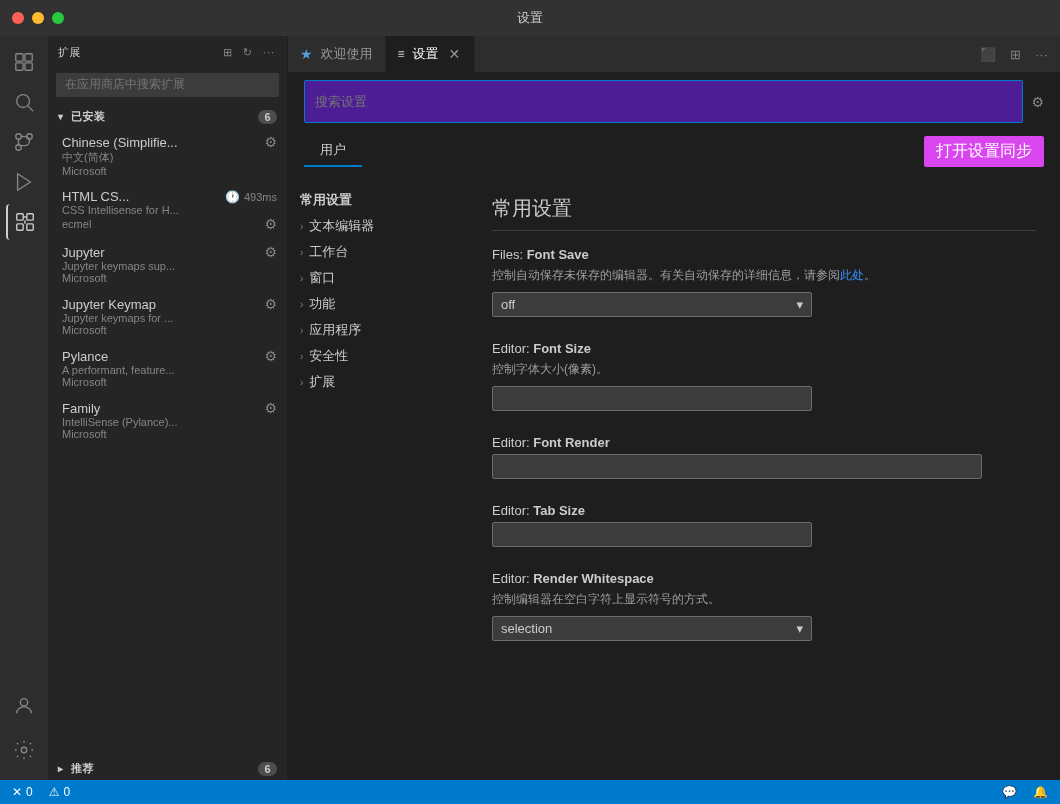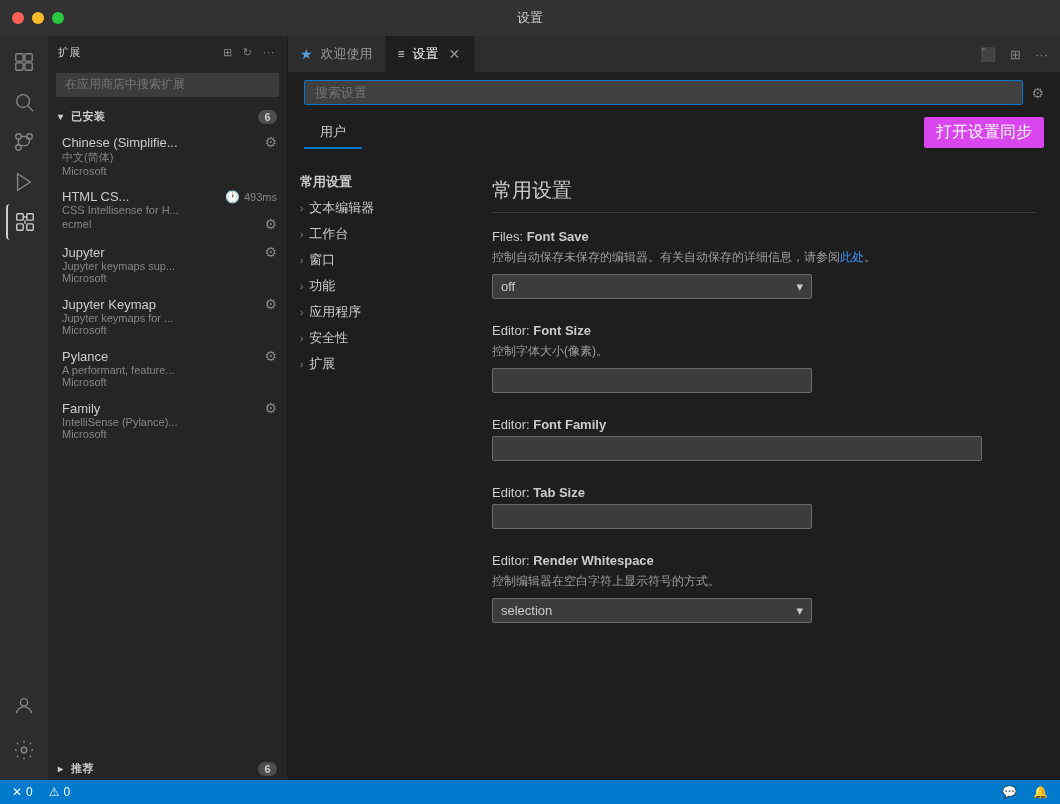--- a/index.html
+++ b/index.html
@@ -260,37 +260,37 @@
     .settings-search-bar {
       padding: 8px 16px;
       background: #1e1e1e;
       display: flex;
       align-items: center;
       gap: 8px;
       flex-shrink: 0;
     }
     .settings-search-bar input {
       flex: 1;
-      background: #404040;
+      background: #4c1d95;
       border: 1px solid #007acc;
       color: #cccccc;
-      padding: 4px 10px;
+      padding: 13px 10px;
       font-size: 13px;
       border-radius: 2px;
       outline: none;
     }
     .settings-filter-icon {
       color: #858585;
       cursor: pointer;
       font-size: 14px;
     }
 
     .settings-toolbar {
       display: flex;
-      align-items: flex-start;
+      align-items: flex-end;
       justify-content: space-between;
       padding: 4px 16px 8px 16px;
       flex-shrink: 0;
     }
     .settings-tabs {
       display: flex;
       gap: 0;
     }
     .settings-tab {
       padding: 6px 16px;
@@ -711,21 +711,21 @@
           <div class="setting-item">
             <div class="setting-label">
               <span>Editor: </span><strong>Font Size</strong>
             </div>
             <div class="setting-description">控制字体大小(像素)。</div>
             <input type="text" class="setting-input" style="">
           </div>
 
           <div class="setting-item">
             <div class="setting-label">
-              <span>Editor: </span><strong>Font Family</strong>
+              <span>Editor: </span><strong>Font Render</strong>
             </div>
             <input type="text" class="setting-input setting-input-wide" style="">
           </div>
 
           <div class="setting-item">
             <div class="setting-label">
               <span>Editor: </span><strong>Tab Size</strong>
             </div>
             <input type="text" class="setting-input" style="">
           </div>

